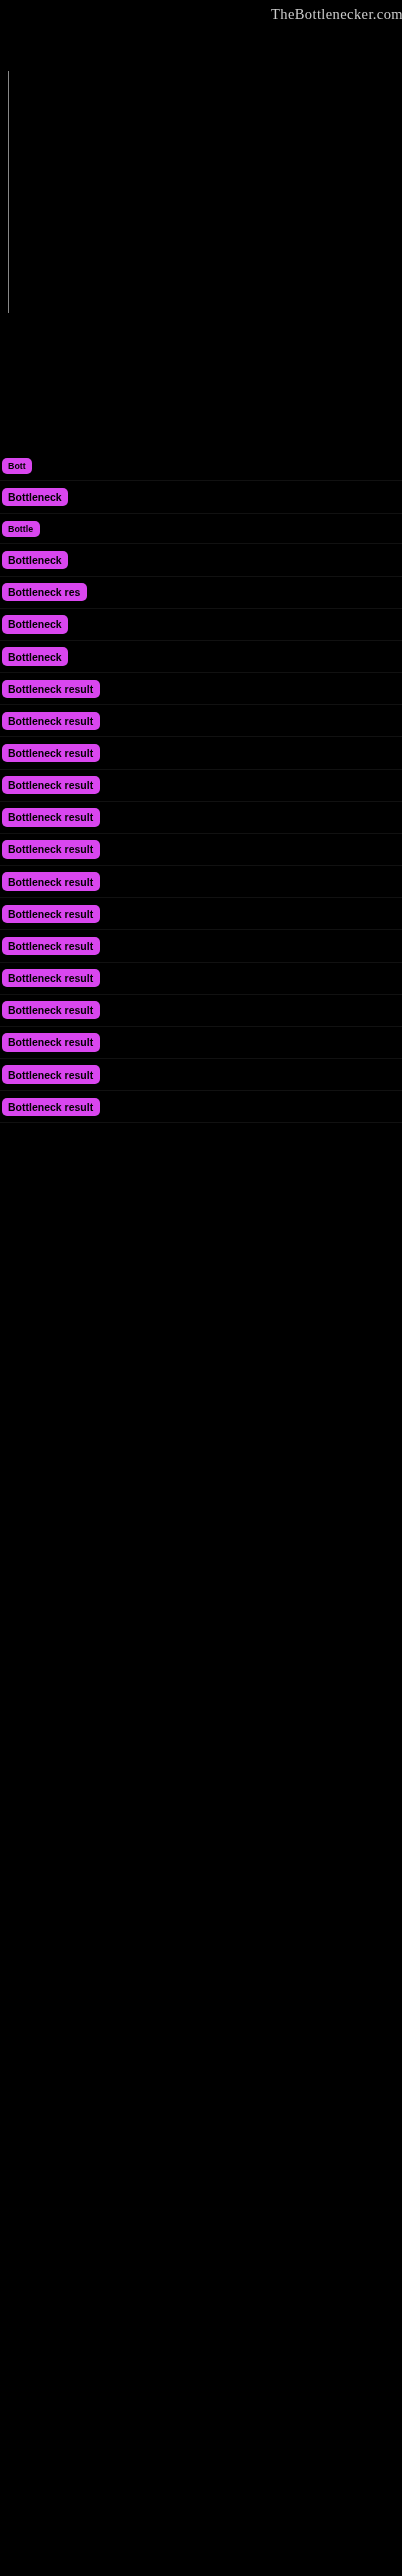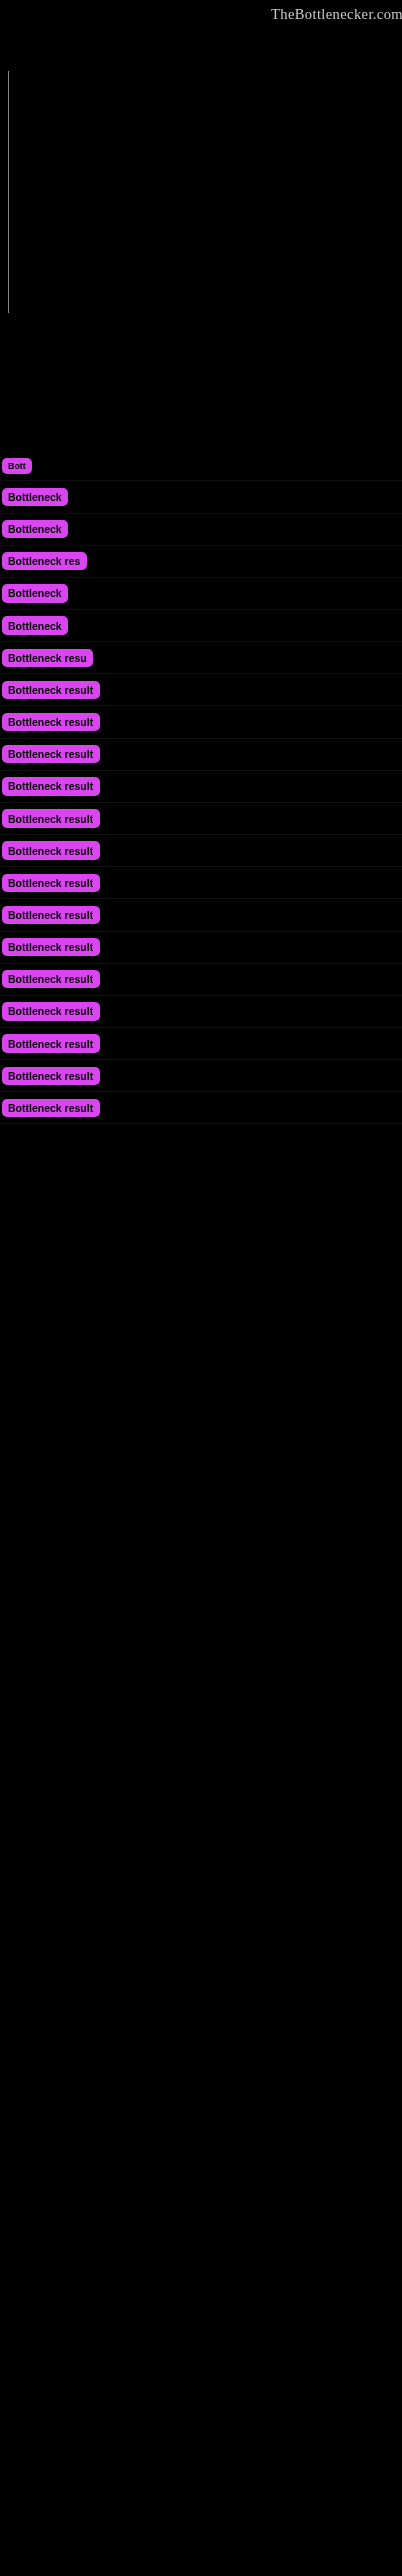--- a/index.html
+++ b/index.html
@@ -67,25 +67,25 @@
 </div>
 
 <div class="chart-area">
 
   <div class="axis-line-left"></div>
 </div>
 
 <div class="bottleneck-results-section">
 <div class="result-item"><span class="result-badge small">Bott</span></div>
     <div class="result-item"><span class="result-badge">Bottleneck</span></div>
+    <div class="result-item"><span class="result-badge small">Bottle</span></div>
     <div class="result-item"><span class="result-badge">Bottleneck</span></div>
     <div class="result-item"><span class="result-badge">Bottleneck res</span></div>
     <div class="result-item"><span class="result-badge">Bottleneck</span></div>
     <div class="result-item"><span class="result-badge">Bottleneck</span></div>
-    <div class="result-item"><span class="result-badge">Bottleneck resu</span></div>
     <div class="result-item"><span class="result-badge">Bottleneck result</span></div>
     <div class="result-item"><span class="result-badge">Bottleneck result</span></div>
     <div class="result-item"><span class="result-badge">Bottleneck result</span></div>
     <div class="result-item"><span class="result-badge">Bottleneck result</span></div>
     <div class="result-item"><span class="result-badge">Bottleneck result</span></div>
     <div class="result-item"><span class="result-badge">Bottleneck result</span></div>
     <div class="result-item"><span class="result-badge">Bottleneck result</span></div>
     <div class="result-item"><span class="result-badge">Bottleneck result</span></div>
     <div class="result-item"><span class="result-badge">Bottleneck result</span></div>
     <div class="result-item"><span class="result-badge">Bottleneck result</span></div>

